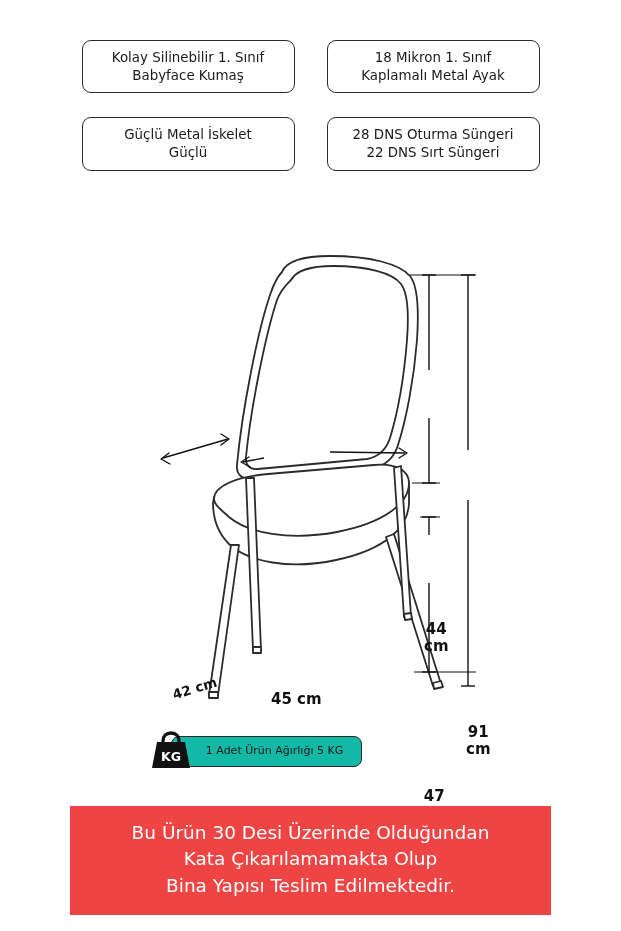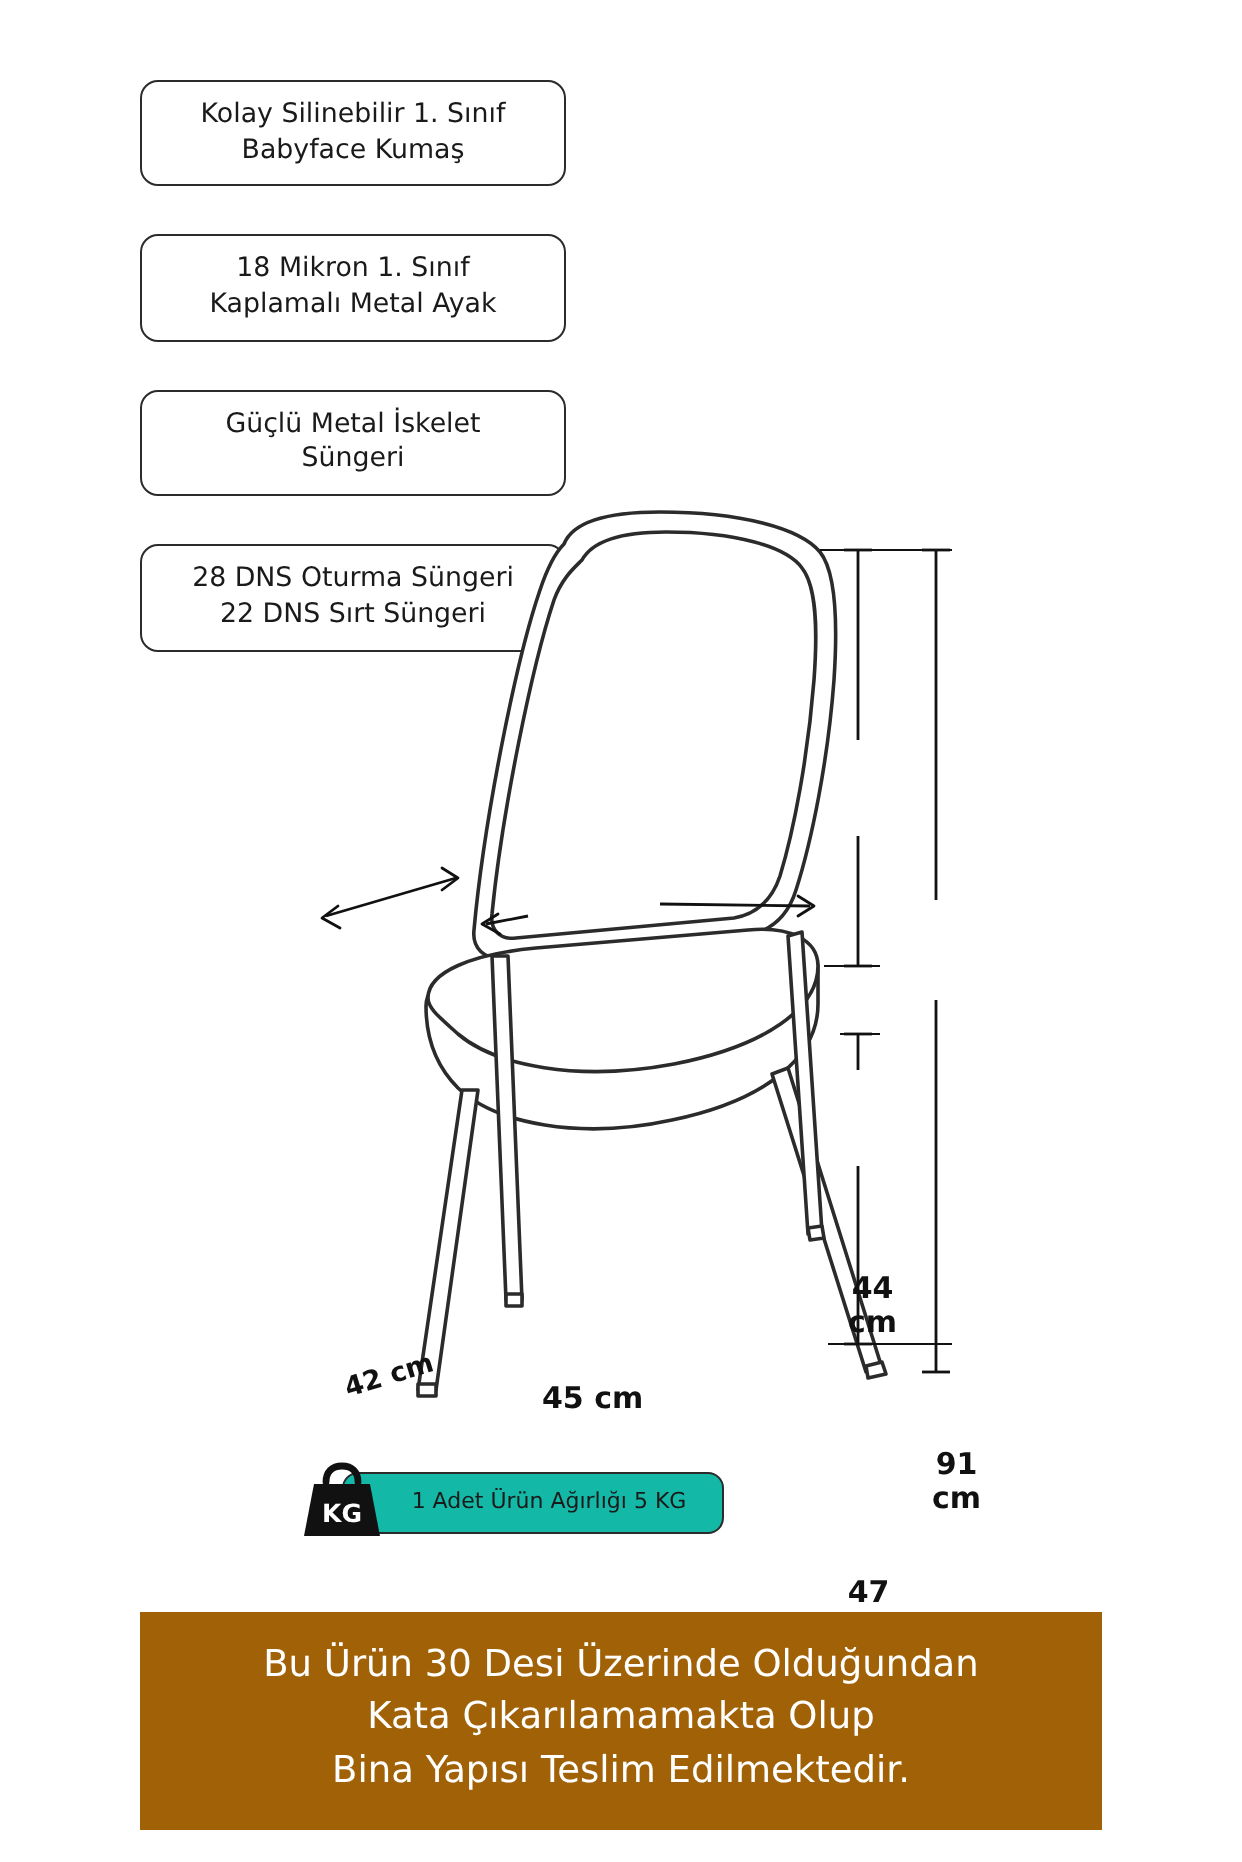--- a/index.html
+++ b/index.html
@@ -21,21 +21,20 @@
     position: absolute;
     top: 40px;
     left: 0;
     width: 621px;
     display: flex;
     flex-wrap: wrap;
     justify-content: center;
     gap: 24px 32px;
     box-sizing: border-box;
     padding: 0 70px;
-    flex-direction: column;
   }
   .feature-box {
     width: 213px;
     min-height: 50px;
     border: 1.4px solid #2b2b2b;
     border-radius: 9px;
     display: flex;
     align-items: center;
     justify-content: center;
     text-align: center;
@@ -60,21 +59,21 @@
   .dim-label {
     position: absolute;
     font-size: 15px;
     font-weight: 700;
     line-height: 1.1;
     color: #111;
     text-align: center;
   }
   .dim-label.small { font-size: 13.5px; }
 
-  #label-44 { left: 424px; top: 381px; margin-top: 15px; }
+  #label-44 { left: 424px; top: 381px; }
   #label-91 { left: 466px; top: 459px; margin-top: 25px; }
   #label-47 { left: 422px; top: 548px; }
   #label-42 { left: 172px; top: 441px; transform: rotate(-17deg); }
   #label-45 { left: 271px; top: 451px; }
 
   
   .weight-row {
     position: absolute;
     top: 736px;
     left: 0;
@@ -107,21 +106,21 @@
     z-index: 2;
   }
   .kg-icon svg { display: block; }
 
   
   .notice {
     position: absolute;
     left: 70px;
     top: 806px;
     width: 481px;
-    background: #a16207;
+    background: #ef4444;
     color: #ffffff;
     text-align: center;
     font-size: 18.5px;
     line-height: 1.42;
     padding: 14px 10px 16px;
     box-sizing: border-box;
   }
   .notice span { display: block; }
 </style>
 </head>
@@ -139,21 +138,21 @@
   <div class="feature-box">
     <div>
       <span>18 Mikron 1. Sınıf</span>
       <span>Kaplamalı Metal Ayak</span>
     </div>
   </div>
 
   <div class="feature-box">
     <div>
       <span>Güçlü Metal İskelet</span>
-      <span>Süngeri</span>
+      <span>Güçlü</span>
     </div>
   </div>
 
   <div class="feature-box">
     <div>
       <span>28 DNS Oturma Süngeri</span>
       <span>22 DNS Sırt Süngeri</span>
     </div>
   </div>
 

